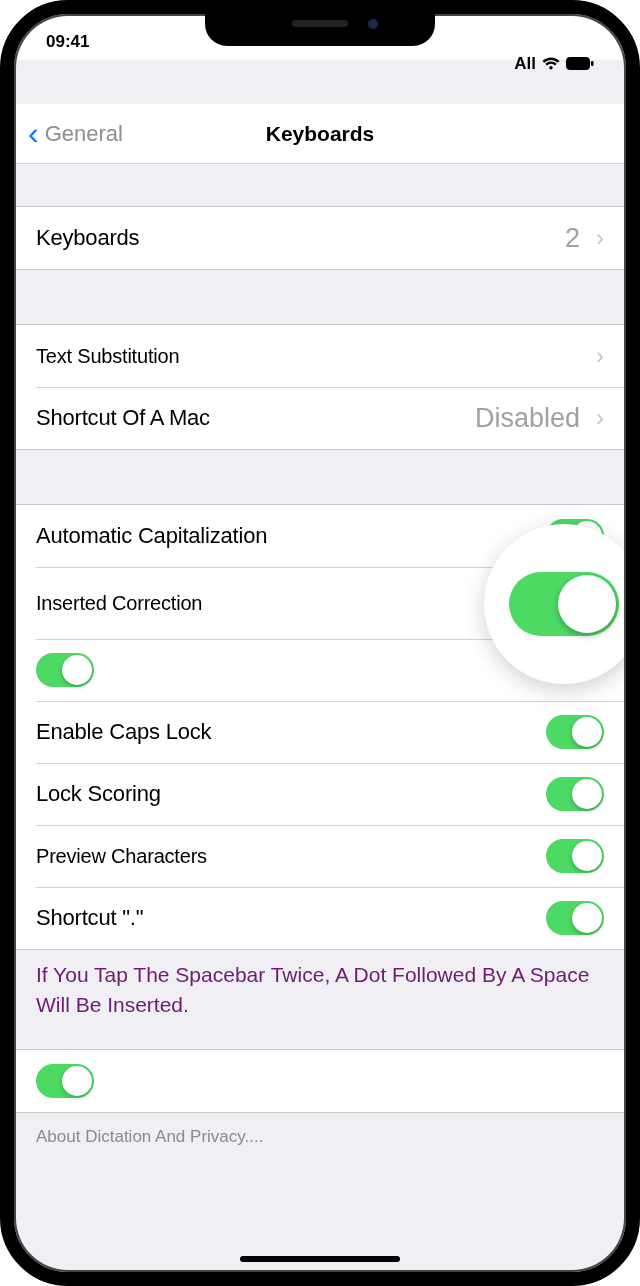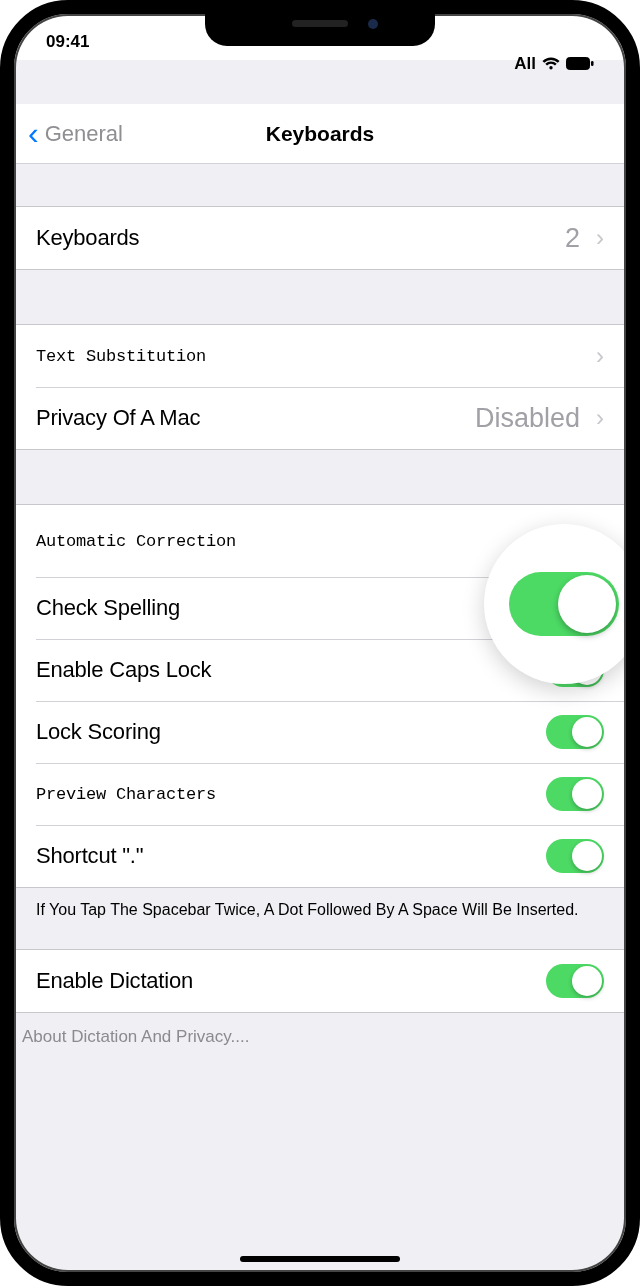--- a/index.html
+++ b/index.html
@@ -69,21 +69,21 @@
     }
     .cell + .cell::before {
       content: ""; position: absolute; top: 0; left: 22px; right: 0;
       height: 1px; background: #d1d1d6;
     }
     .group::before, .group::after {
       content: ""; display: block; height: 1px; background: #c7c7cc;
     }
 
     .cell-label { font-size: 22px; color: #000; letter-spacing: -0.2px; }
-    .cell-label.lg { font-size: 17px; font-family: Liberation Mono, monospace; }
+    .cell-label.lg { font-size: 20px; }
     .cell-value { font-size: 22px; color: #8e8e93; margin-right: 8px; }
     .cell-value.lg { font-size: 27px; color: #a0a0a6; }
     .chevron { color: #c7c7cc; font-size: 24px; font-weight: 300; }
     .cell-right { display: flex; align-items: center; gap: 8px; }
 
     
     .toggle {
       width: 58px; height: 34px; border-radius: 17px; background: #4cd964;
       position: relative; flex-shrink: 0;
     }
@@ -105,25 +105,25 @@
       width: 110px; height: 64px; border-radius: 32px; background: #4cd964; position: relative;
     }
     .magnify .toggle-big::after {
       content: ""; position: absolute; top: 3px; right: 3px;
       width: 58px; height: 58px; background: #fff; border-radius: 50%;
       box-shadow: 0 3px 6px rgba(0,0,0,0.28);
     }
 
     
     .footer-text {
-      padding: 10px 22px 28px; font-size: 16px; color: #000000; line-height: 1.45;
+      padding: 10px 22px 28px; font-size: 21px; color: #701a75; line-height: 1.45;
       text-transform: capitalize;
     }
     .link-text {
-      padding: 14px 8px 28px; font-size: 17px; color: #8a8a8f;
+      padding: 14px 22px 28px; font-size: 17px; color: #8a8a8f;
       text-transform: capitalize;
     }
 
     
     .home-indicator {
       position: absolute; bottom: 10px; left: 50%; transform: translateX(-50%);
       width: 160px; height: 6px; background: #000; border-radius: 3px; z-index: 60;
     }
   </style>
 </head>
@@ -175,38 +175,41 @@
     </div>
 
     <div class="group spaced-lg">
       <div class="cell">
         <span class="cell-label lg">Text Substitution</span>
         <div class="cell-right">
           <span class="chevron">›</span>
         </div>
       </div>
       <div class="cell">
-        <span class="cell-label">Privacy Of A Mac</span>
+        <span class="cell-label">Shortcut Of A Mac</span>
         <div class="cell-right">
           <span class="cell-value lg">Disabled</span>
           <span class="chevron">›</span>
         </div>
       </div>
     </div>
 
     <div class="group spaced-lg" style="position: relative;">
 
+      <div class="cell">
+        <span class="cell-label">Automatic Capitalization</span>
+        <div class="toggle"></div>
+      </div>
 
       <div class="cell" style="min-height:72px">
-        <span class="cell-label lg">Automatic Correction</span>
+        <span class="cell-label lg">Inserted Correction</span>
         <div class="toggle" style="visibility:hidden"></div>
       </div>
 
       <div class="cell">
-        <span class="cell-label">Check Spelling</span>
         <div class="toggle"></div>
       </div>
 
       <div class="cell">
         <span class="cell-label">Enable Caps Lock</span>
         <div class="toggle"></div>
       </div>
 
 
       <div class="cell">
@@ -226,21 +229,20 @@
 
       <div class="magnify" style="top: 20px; right: -18px;">
         <div class="toggle-big"></div>
       </div>
     </div>
 
     <div class="footer-text">If You Tap The Spacebar Twice, A Dot Followed By A Space Will Be Inserted.</div>
 
     <div class="group">
       <div class="cell">
-        <span class="cell-label">Enable Dictation</span>
         <div class="toggle"></div>
       </div>
     </div>
 
     <div class="link-text">About Dictation And Privacy....</div>
 
   </div>
 
   <div class="home-indicator"></div>
 </div>

